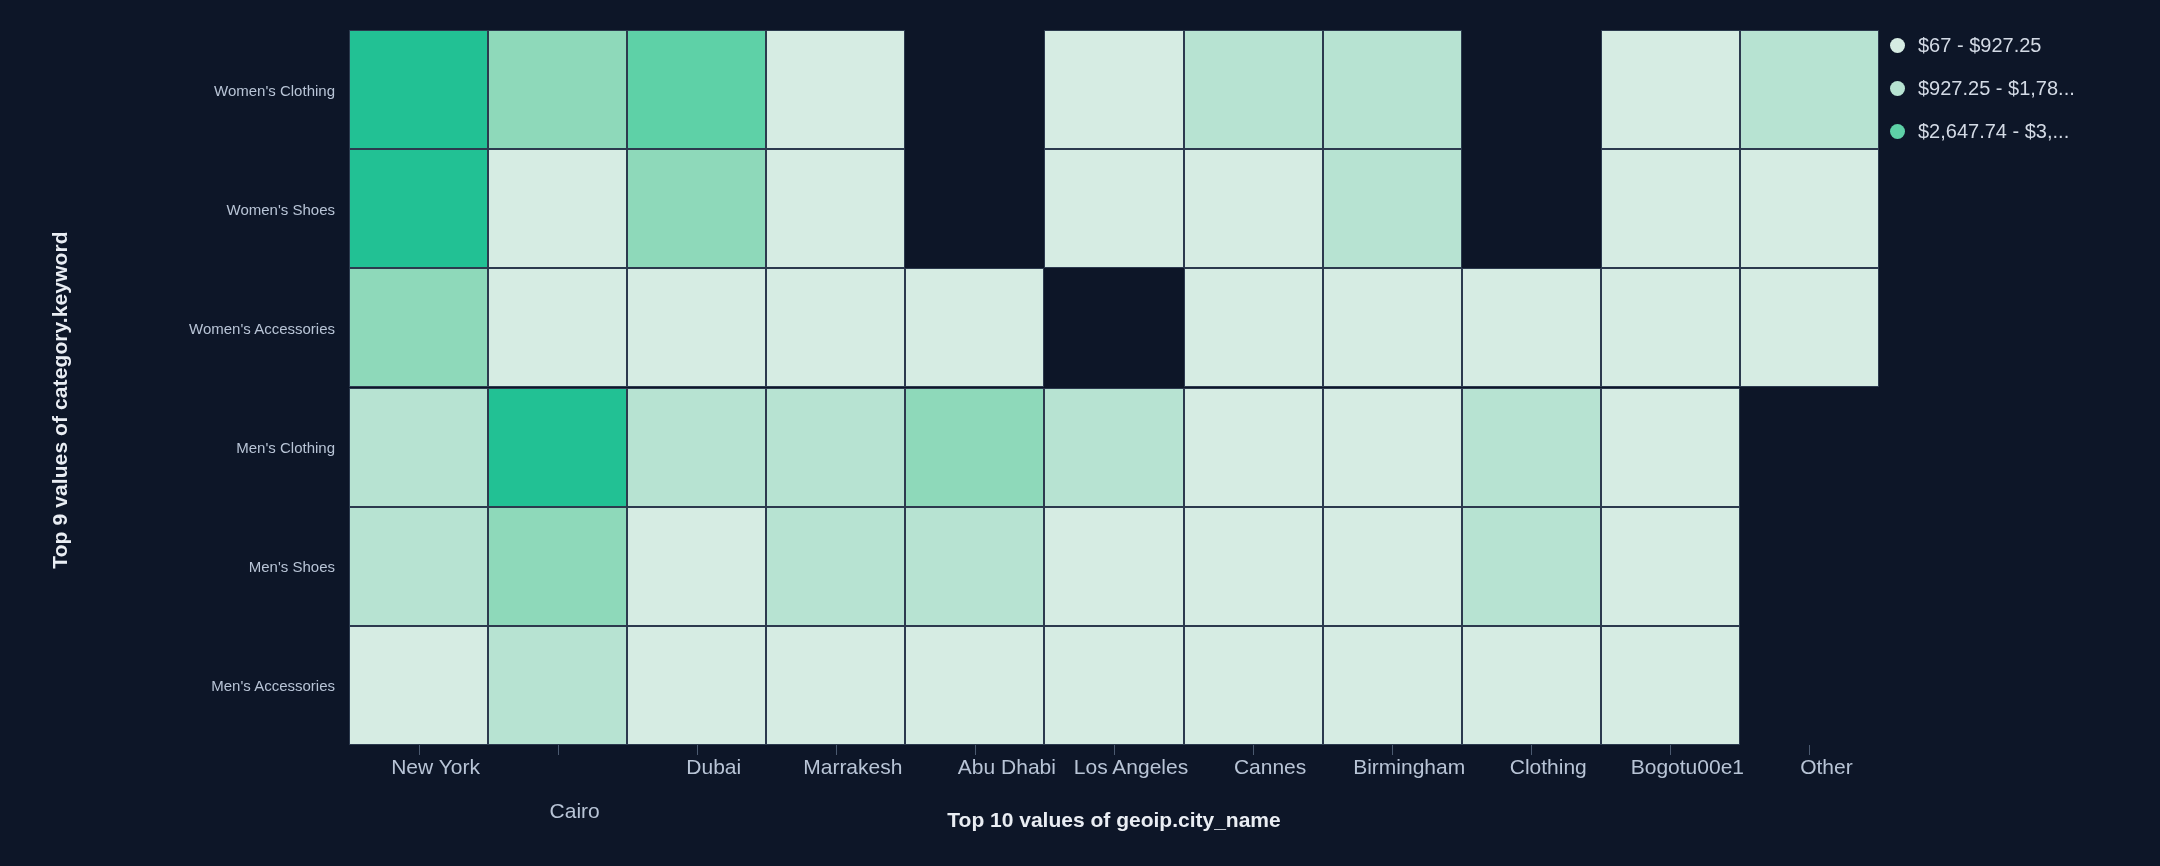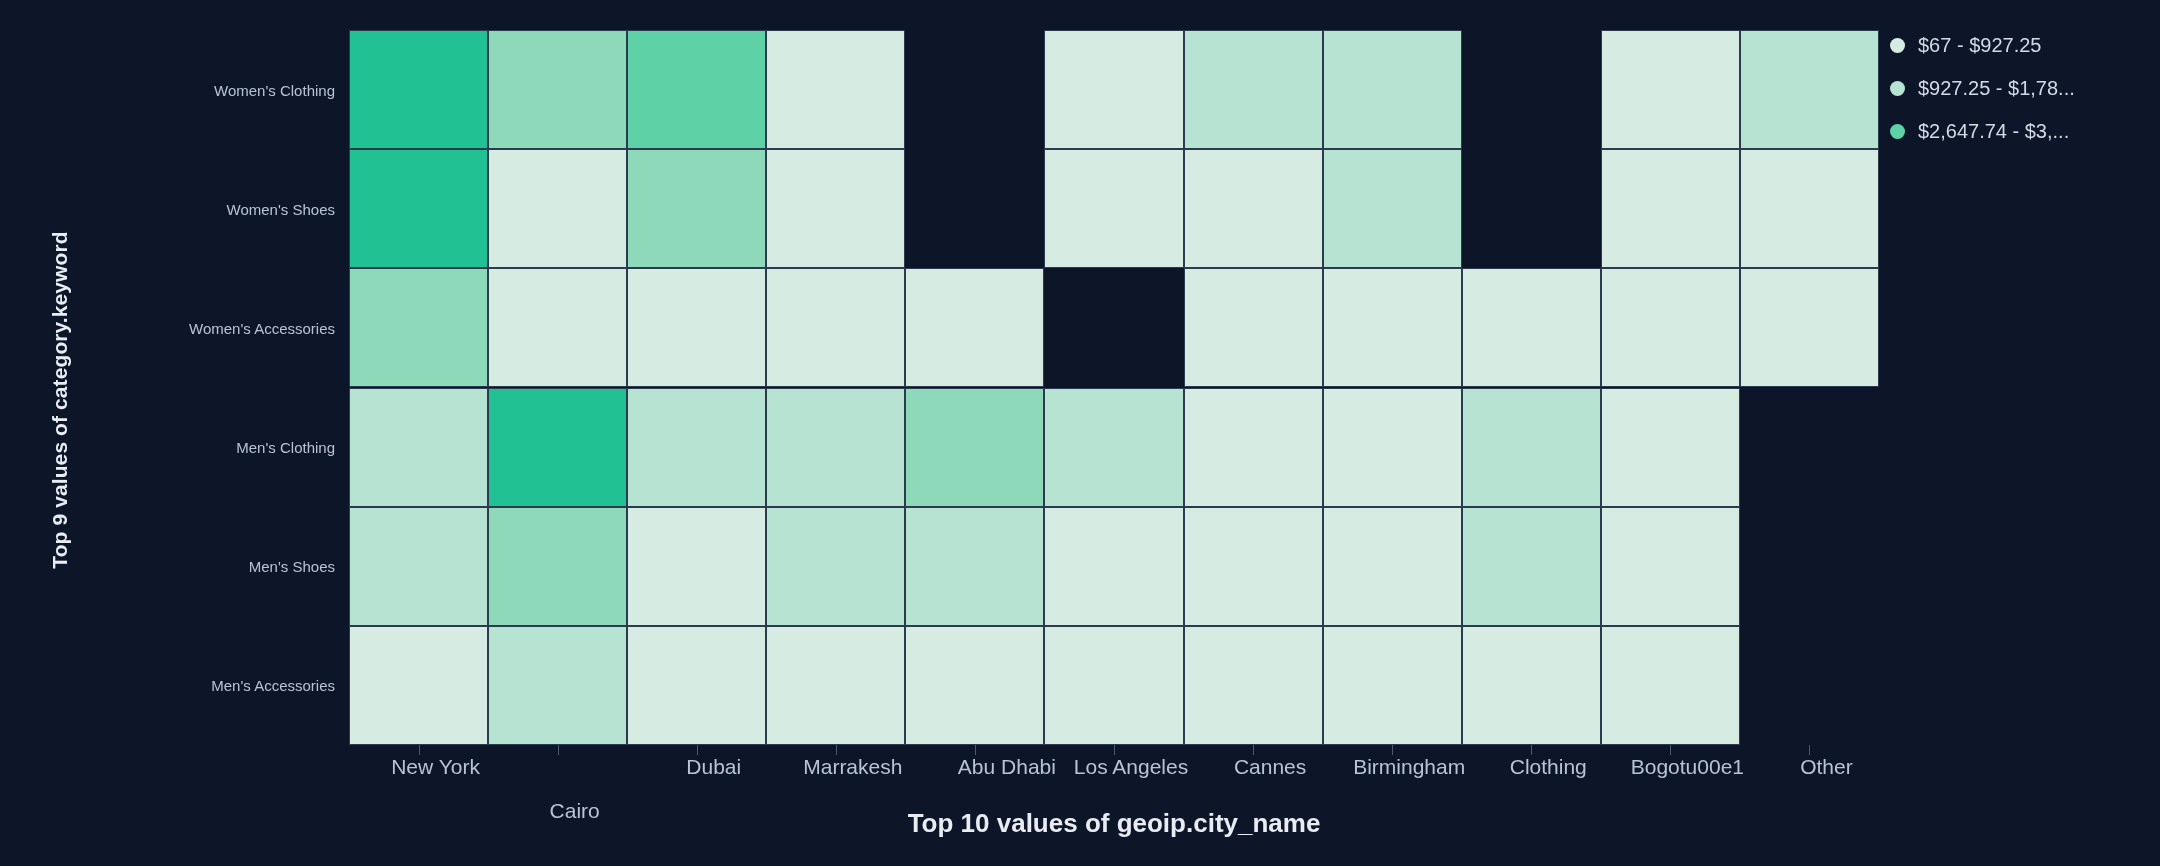--- a/index.html
+++ b/index.html
@@ -42,21 +42,21 @@
   }
 
   
   .x-axis-title {
     position: absolute;
     left: 349px;
     top: 808px;
     width: 1530px;
     text-align: center;
     color: #e9edf3;
-    font-size: 26px;
+    font-size: 21px;
     font-weight: bold;
     white-space: nowrap;
   }
 
   
   .y-ticks {
     position: absolute;
     left: 60px;
     top: 30px;
     width: 275px;

